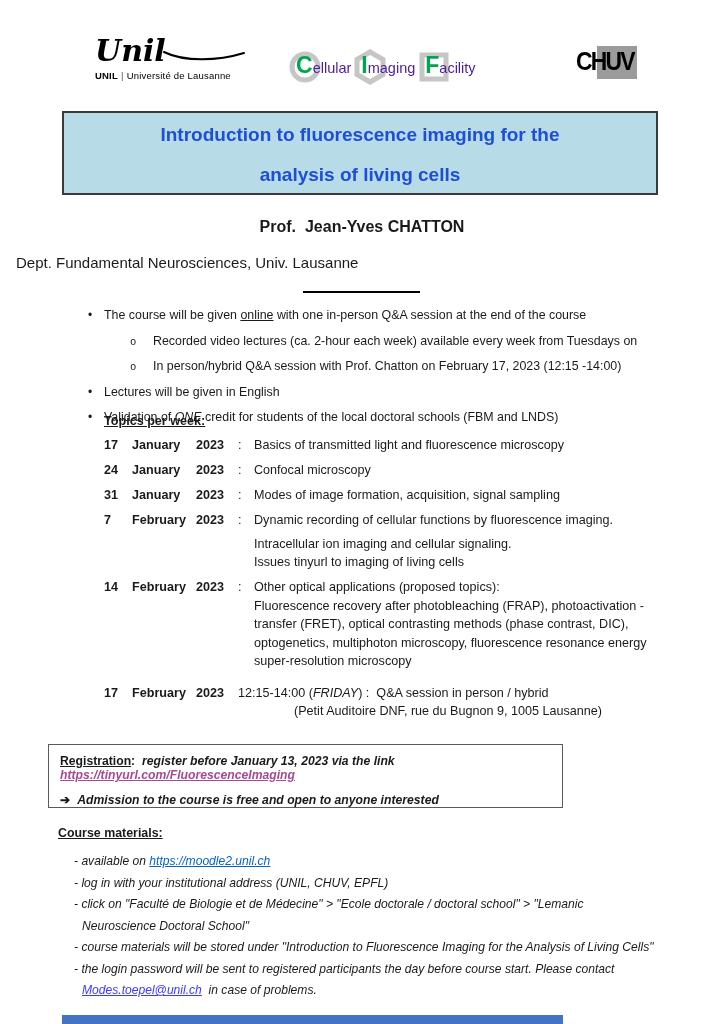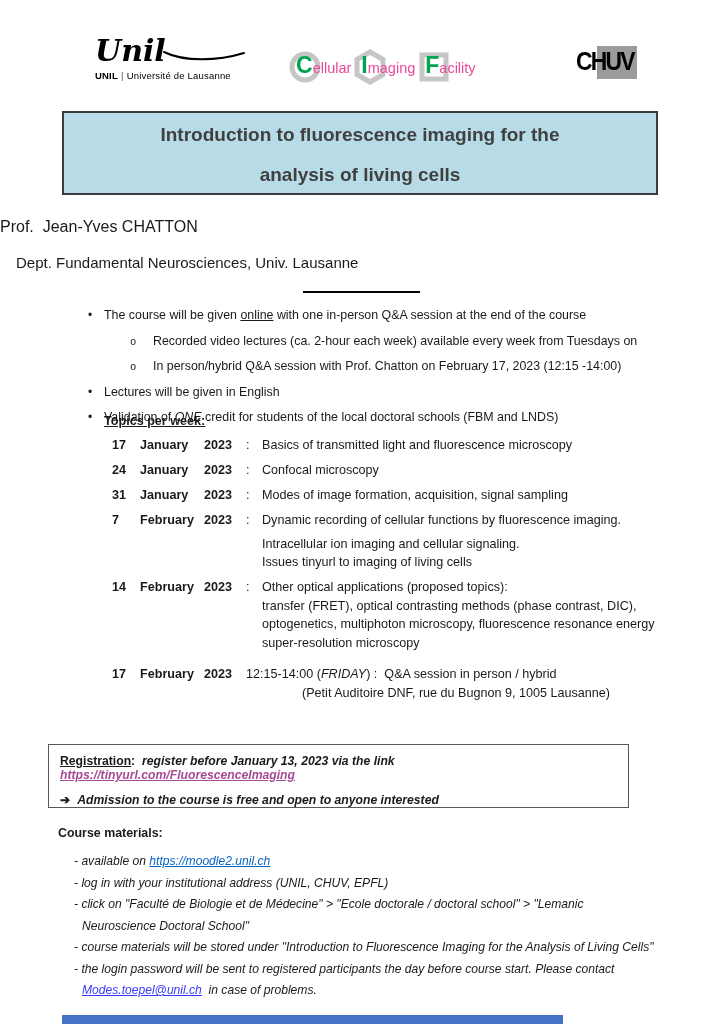--- a/index.html
+++ b/index.html
@@ -21,79 +21,79 @@
                  font-size: 30px; color: #000; line-height: 30px; display: flex; align-items: flex-end; }
   .unil-swash { margin-left: -4px; margin-bottom: 3px; }
   .unil-caption { margin-top: 4px; font-size: 9.5px; color: #000; letter-spacing: .2px; }
   .unil-caption .b { font-weight: 700; }
   .unil-caption .sep { margin: 0 3px; color: #555; }
 
   .cif-logo { position: absolute; left: 296px; top: 48px; display: flex; align-items: center; gap: 10px; }
   .cif-word { position: relative; display: flex; align-items: baseline; height: 36px; }
   .cif-shape { position: absolute; left: -9px; top: 1px; z-index: 0; }
   .cif-initial { position: relative; z-index: 1; font-weight: 700; font-size: 23px; color: #00a550; line-height: 34px; }
-  .cif-rest { position: relative; z-index: 1; font-size: 14.5px; color: #ec4899; }
+  .cif-rest { position: relative; z-index: 1; font-size: 14.5px; color: #4c1d95; }
 
   .chuv-logo { position: absolute; left: 576px; top: 44px; width: 74px; height: 36px; }
   .chuv-square { position: absolute; left: 21px; top: 2px; width: 40px; height: 33px; background: #9b9b9b; }
   .chuv-text { position: absolute; left: 0; top: 4px; font-weight: 800; font-size: 26px; line-height: 26px;
                letter-spacing: -2px; color: #000; transform: scaleX(.88); transform-origin: left center; }
 
   
   .title-box {
     position: absolute; left: 62px; top: 111px; width: 596px; height: 84px;
     background: #b7dbe7; border: 2px solid #3a3a3a;
-    text-align: center; font-weight: 700; font-size: 19px; color: #404040;
+    text-align: center; font-weight: 700; font-size: 19px; color: #1d4ed8;
     padding-top: 2px; line-height: 40px;
   }
-  .prof-name { position: absolute; left: 0; top: 218px; width: 100%; 
-               font-weight: 400; font-size: 16px; }
+  .prof-name { position: absolute; left: 0; top: 218px; width: 100%; text-align: center;
+               font-weight: 700; font-size: 16px; }
   .dept-line { position: absolute; left: 16px; top: 254px; width: 100%; text-align: left; font-size: 15px; }
   .divider   { position: absolute; left: 303px; top: 291px; width: 117px; border-top: 2px solid #000; }
 
   
   .bullets { position: absolute; left: 88px; top: 306px; width: 600px; font-size: 12.4px; line-height: 19px; }
   .b-row   { display: flex; margin-bottom: 6.5px; }
   .b-mark  { width: 16px; flex: none; font-size: 12px; }
   .b-text  { flex: 1; }
   .sub-row  { display: flex; margin-left: 42px; margin-bottom: 6.5px; }
   .sub-mark { width: 23px; flex: none; font-family: "DejaVu Sans Mono", monospace; font-size: 10.5px; }
   .u { text-decoration: underline; text-align: right; }
   .it { font-style: italic; }
 
   
   .topics-head { position: absolute; left: 104px; top: 414px; font-size: 12.6px; font-weight: 700; text-decoration: underline; }
-  .schedule { position: absolute; left: 104px; top: 436px; width: 590px; font-size: 12.6px; line-height: 18.5px; margin-left: 8px; }
+  .schedule { position: absolute; left: 104px; top: 436px; width: 590px; font-size: 12.6px; line-height: 18.5px; }
   .s-row { display: flex; margin-bottom: 6.5px; }
   .s-day   { width: 28px; flex: none; font-weight: 700; }
   .s-month { width: 64px; flex: none; font-weight: 700; }
   .s-year  { width: 42px; flex: none; font-weight: 700; }
   .s-colon { width: 16px; flex: none; text-align: left; }
   .s-desc  { flex: 1; }
   .s-extra { }
   .s-extra.gap { margin-top: 5px; }
   .qa-row { margin-top: 13px; }
   .qa-rest { flex: 1; }
   .qa-venue { margin-left: 56px; }
 
   
   .reg-box {
-    position: absolute; left: 48px; top: 744px; width: 581px; height: 64px;
+    position: absolute; left: 48px; top: 744px; width: 515px; height: 64px;
     border: 1.5px solid #595959; padding: 9px 11px; font-size: 12.2px;
   }
   .reg-label { font-weight: 700; text-decoration: underline; }
   .reg-colon { font-weight: 700; }
   .reg-body  { font-weight: 700; font-style: italic; }
   .reg-link  { font-weight: 600; font-style: italic; text-decoration: underline; color: #a54a94; }
   .reg-line2 { margin-top: 11px; }
   .reg-arrow { font-weight: 700; margin-right: 7px; }
   .reg-admission { font-weight: 700; font-style: italic; }
 
   
-  .mat-head { position: absolute; left: 58px; top: 826px; font-size: 12.4px; font-weight: 700; }
+  .mat-head { position: absolute; left: 58px; top: 826px; font-size: 12.4px; font-weight: 700; text-decoration: underline; }
   .mat-list { position: absolute; left: 58px; top: 851px; width: 630px; font-size: 12.1px;
               font-style: italic; line-height: 21.5px; }
   .mat-item { padding-left: 14px; text-indent: -8px; margin-left: 10px; }
   .mat-link-moodle { color: #0563c1; text-decoration: underline; }
   .mat-link-email  { color: #3939ff; text-decoration: underline; }
 
   
   .footer-bar { position: absolute; left: 62px; top: 1015px; width: 501px; height: 9px; background: #4472c4; }
 
   a { cursor: pointer; }
@@ -211,20 +211,21 @@
         <div class="s-extra" data-bind="topics.rows.3.extra2">Issues tinyurl to imaging of living cells</div>
       </span>
     </div>
     <div class="s-row">
       <span class="s-day" data-bind="topics.rows.4.day">14</span>
       <span class="s-month" data-bind="topics.rows.4.month">February</span>
       <span class="s-year" data-bind="topics.rows.4.year">2023</span>
       <span class="s-colon" data-bind="topics.rows.4.colon">:</span>
       <span class="s-desc">
         <div data-bind="topics.rows.4.desc">Other optical applications (proposed topics):</div>
+        <div class="s-extra" data-bind="topics.rows.4.extra1">Fluorescence recovery after photobleaching (FRAP), photoactivation -</div>
         <div class="s-extra" data-bind="topics.rows.4.extra3">transfer (FRET), optical contrasting methods (phase contrast, DIC),</div>
         <div class="s-extra" data-bind="topics.rows.4.extra2">optogenetics, multiphoton microscopy, fluorescence resonance energy</div>
         <div class="s-extra" data-bind="topics.rows.4.extra4">super-resolution microscopy</div>
       </span>
     </div>
     <div class="s-row qa-row">
       <span class="s-day" data-bind="topics.qa.day">17</span>
       <span class="s-month" data-bind="topics.qa.month">February</span>
       <span class="s-year" data-bind="topics.qa.year">2023</span>
       <span class="qa-rest">

